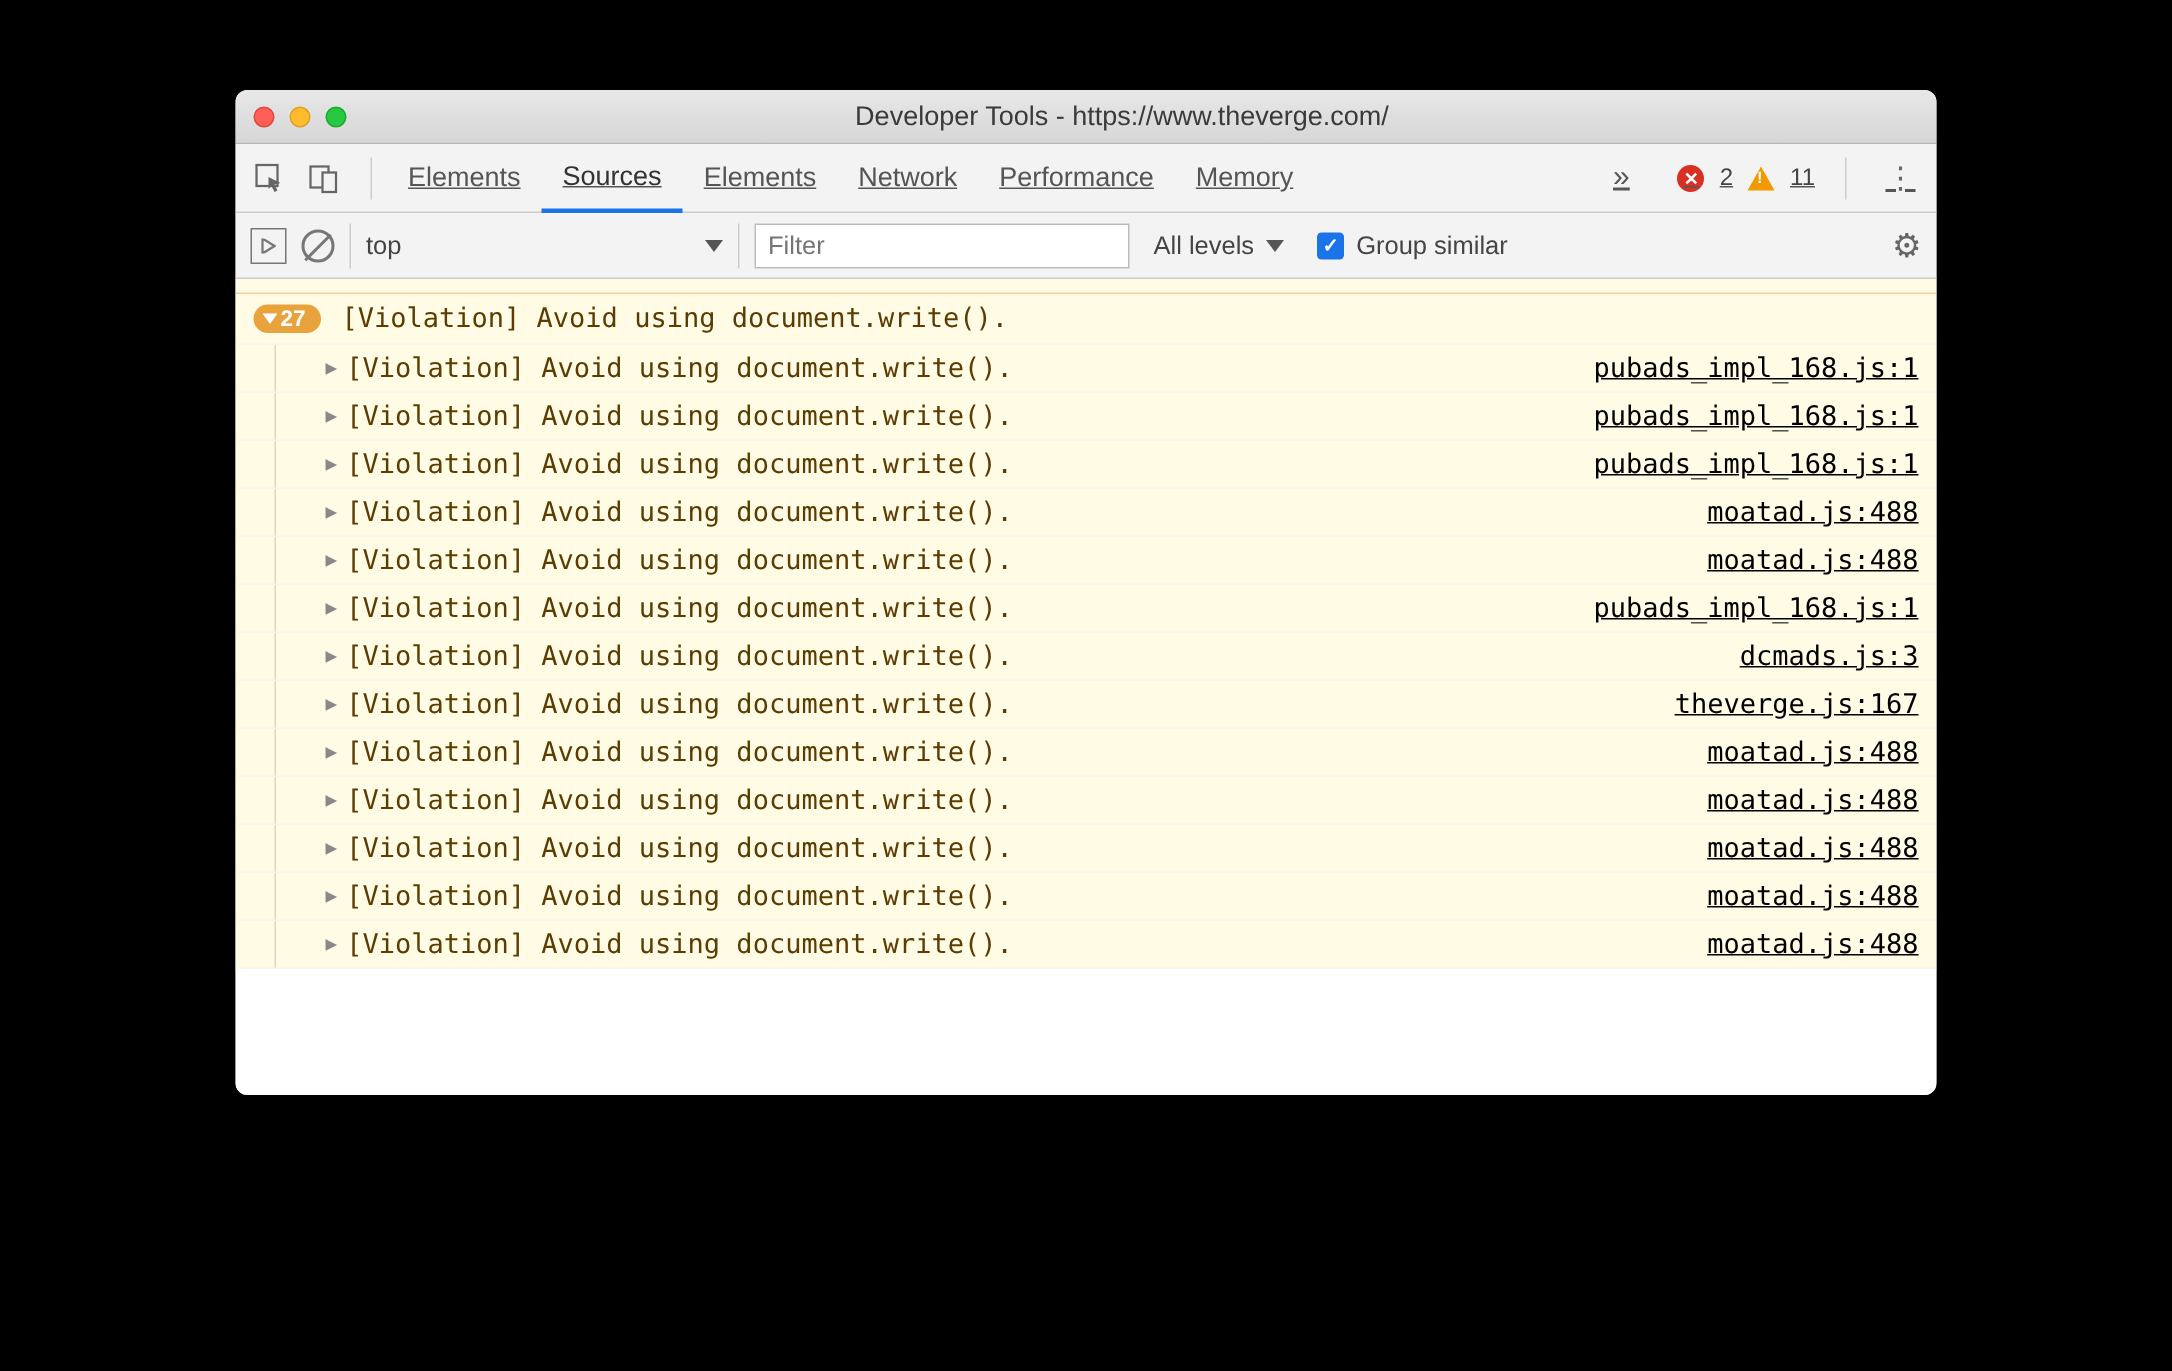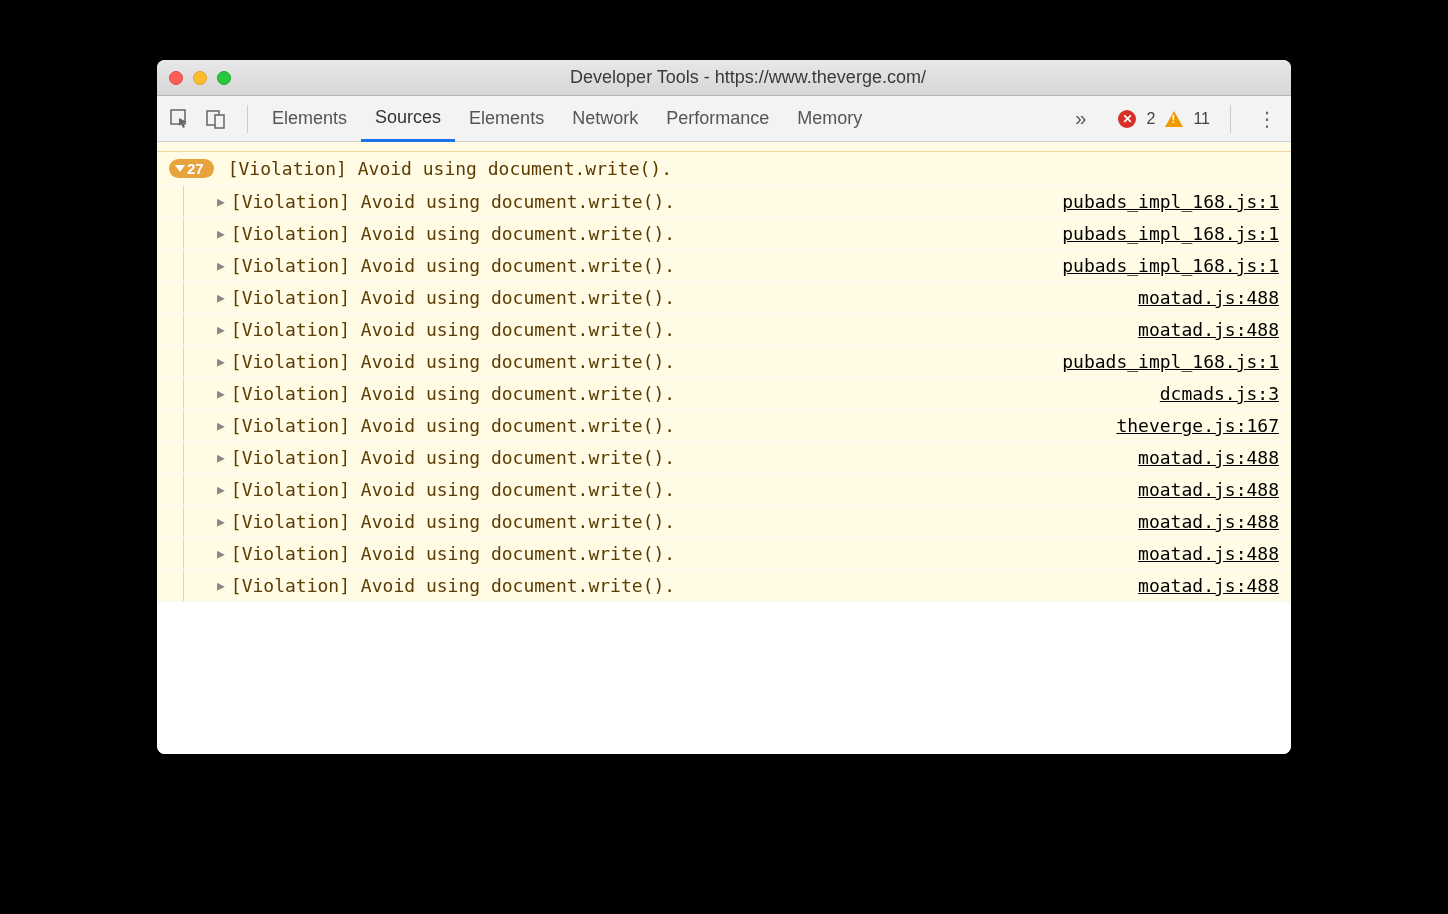--- a/index.html
+++ b/index.html
@@ -45,20 +45,21 @@
   }
   .tabbar {
     height: 46px;
     display: flex;
     align-items: center;
     border-bottom: 1px solid #ccc;
     background: #f3f3f3;
     padding: 0 8px;
     font-size: 18px;
     color: #555;
+    text-decoration: underline;
   }
   .tabbar .icon-btn {
     width: 30px; height: 30px;
     display: flex; align-items: center; justify-content: center;
     margin-right: 6px;
     color: #666;
   }
   .tabbar .sep {
     width: 1px; height: 28px; background: #ccc; margin: 0 10px;
   }
@@ -147,21 +148,21 @@
     width: 18px; height: 18px;
     background: #1a73e8;
     border-radius: 3px;
     display: flex; align-items: center; justify-content: center;
     color: #fff; font-size: 13px; font-weight: bold;
   }
   .gear { margin-left: auto; color: #666; font-size: 22px; }
 
   .console {
     background: #fff;
-    height: 612px;
+    height: 544px;
     overflow: hidden;
     font-family: Menlo, Consolas, monospace;
     font-size: 18px;
   }
   .truncated-row {
     height: 10px;
     border-bottom: 1px solid #f0d29a;
     background: #fffbe5;
   }
   .group-header {
@@ -262,20 +263,42 @@
       <span style="width:12px"></span>
       <span class="badge-err">✕</span>
       <span class="count-txt">2</span>
       <span class="badge-warn"></span>
       <span class="count-txt">11</span>
       <div class="sep"></div>
       <span class="more-dots">⋮</span>
     </div>
   </div>
 
+  <div class="toolbar">
+    <div class="play-btn">
+      <svg width="10" height="10" viewBox="0 0 10 10">
+          <path d="M1 0 L9 5 L1 10 Z" fill="none" stroke="#777" stroke-width="1.5"></path>
+        </svg>
+    </div>
+    <div class="clear-btn"></div>
+    <div class="context-select">
+      <span>top</span>
+      <span class="dropdown-tri"></span>
+    </div>
+    <input class="filter-input" placeholder="Filter" style="">
+    <div class="levels">
+      <span>All levels</span>
+      <span class="dropdown-tri" style="margin-left:4px"></span>
+    </div>
+    <div style="display:flex;align-items:center;gap:8px;margin-left:6px">
+      <div class="checkbox">✓</div>
+      <span>Group similar</span>
+    </div>
+    <span class="gear">⚙</span>
+  </div>
 
   <div class="console">
     <div class="truncated-row"></div>
     <div class="group-header">
       <span class="group-badge">
         <span class="tri"></span>
         <span>27</span>
       </span>
       <span>[Violation] Avoid using document.write().</span>
     </div>

